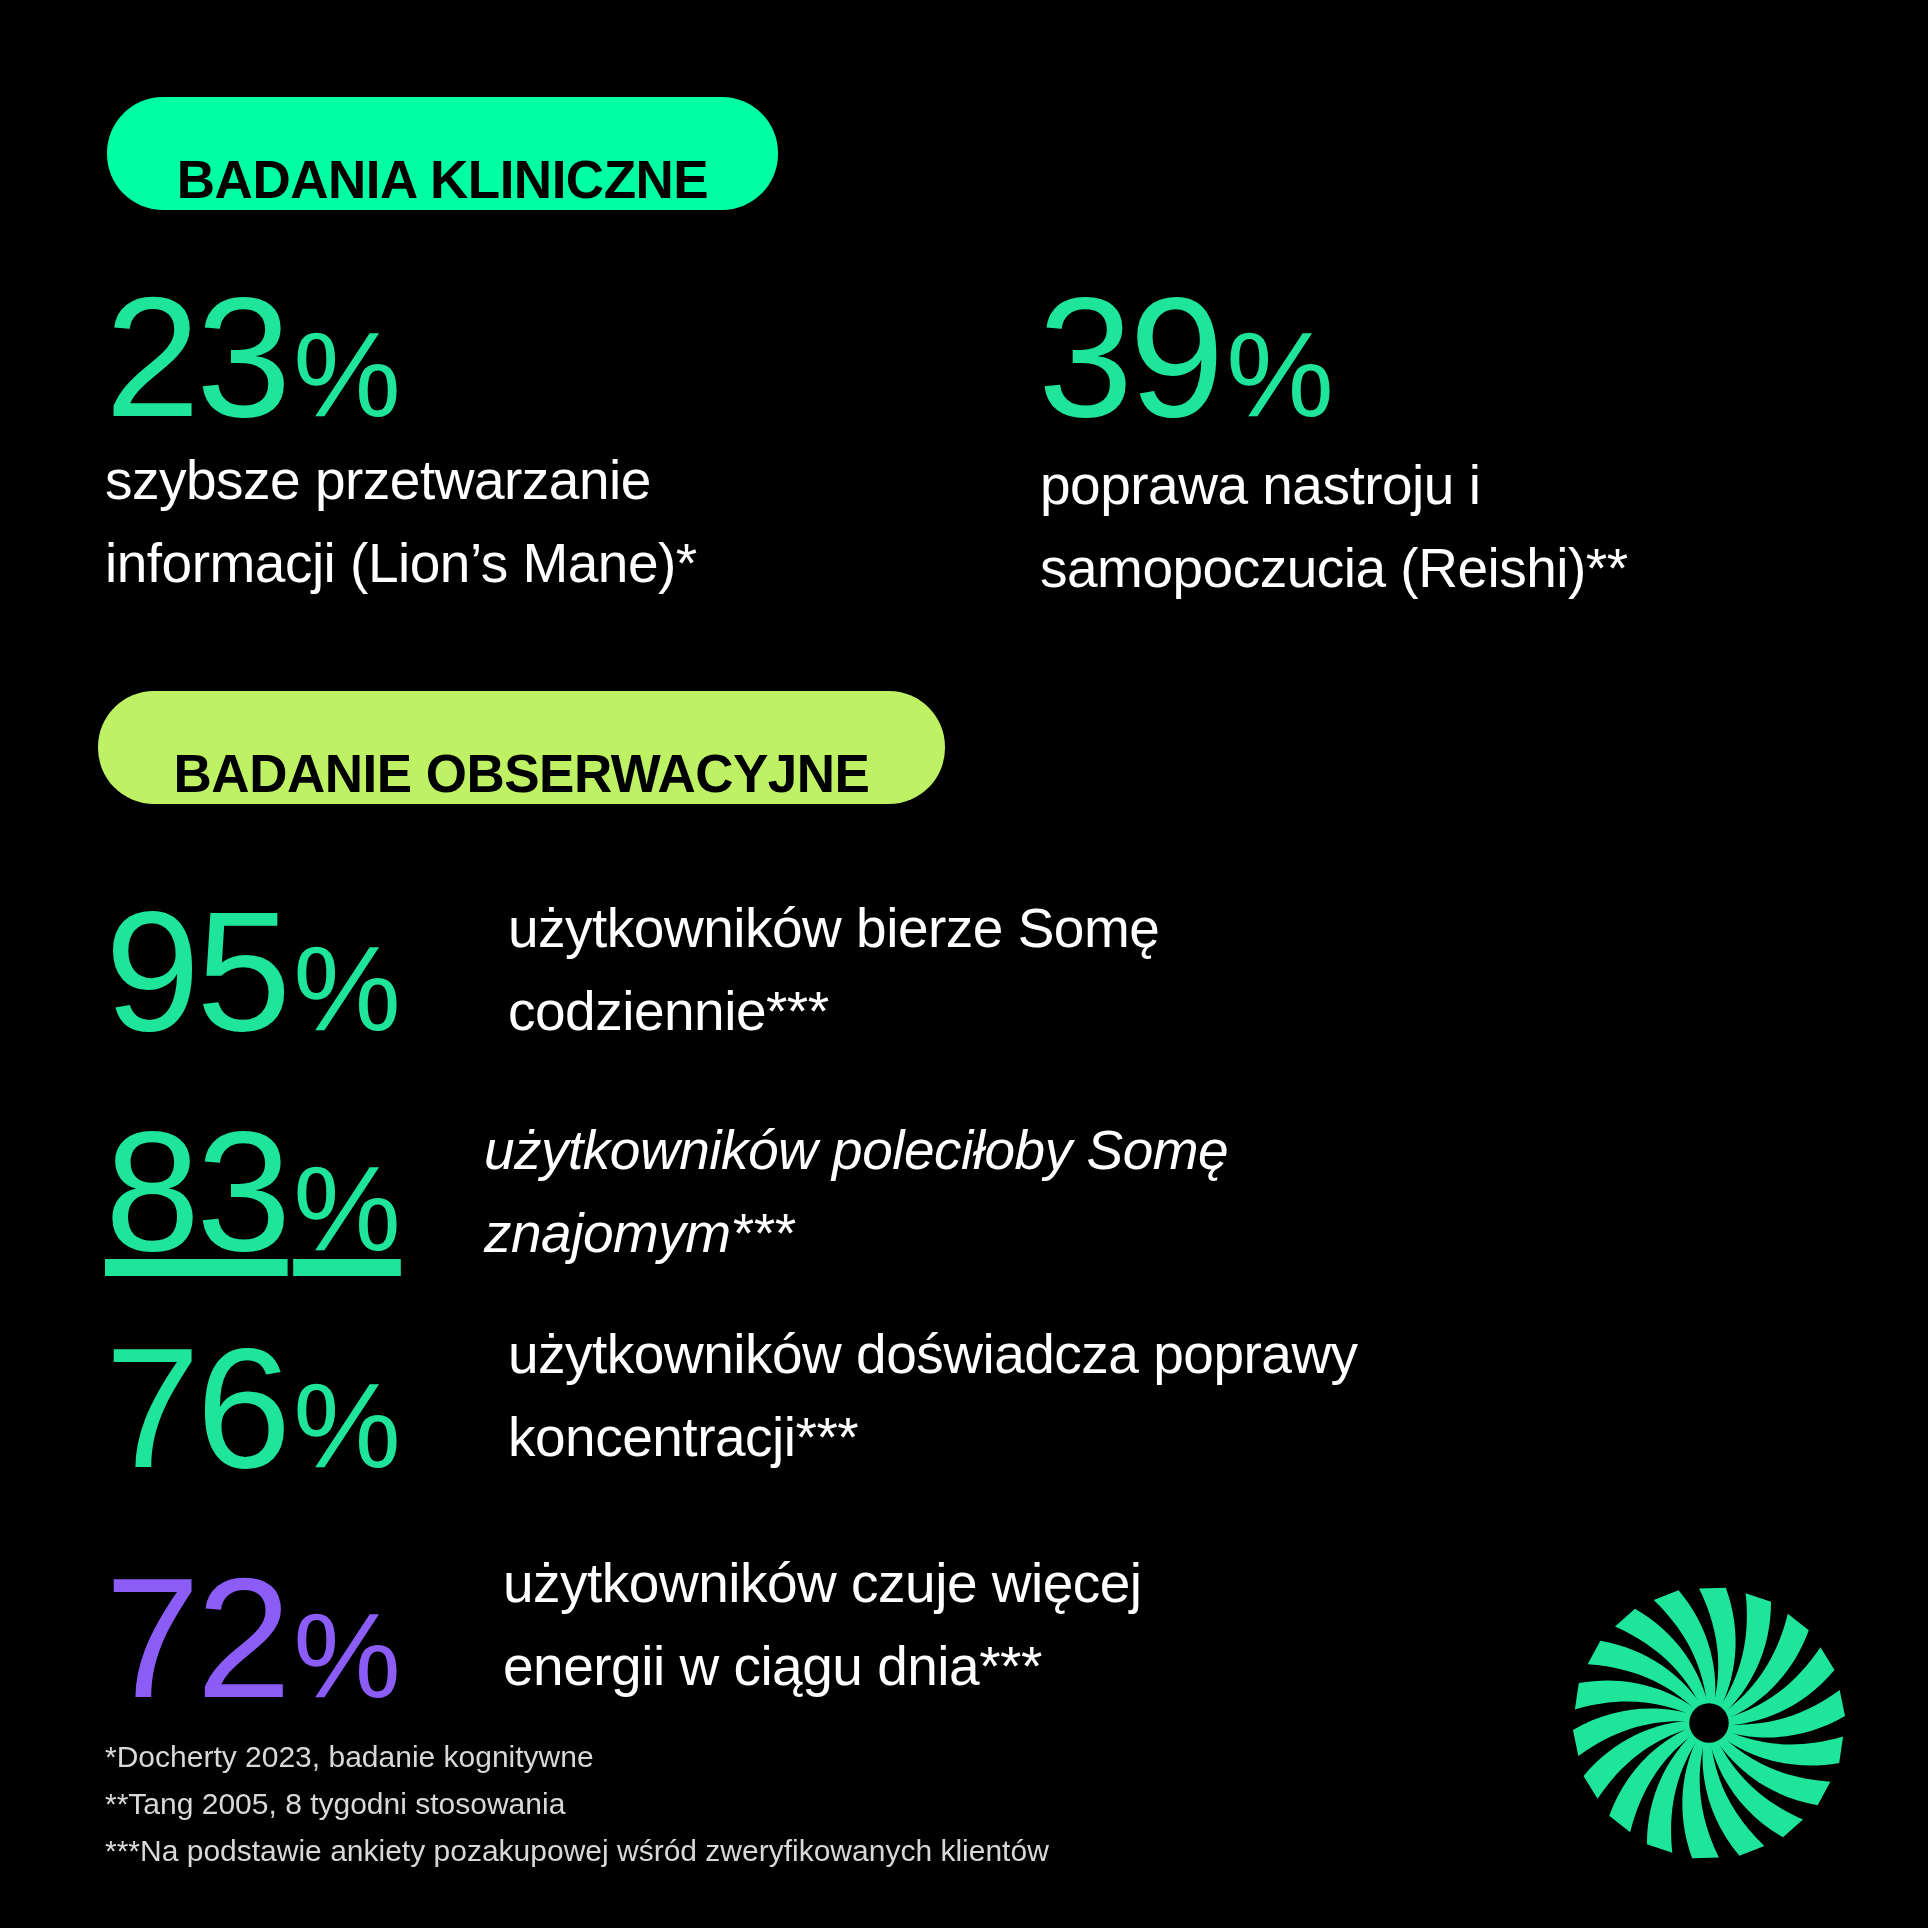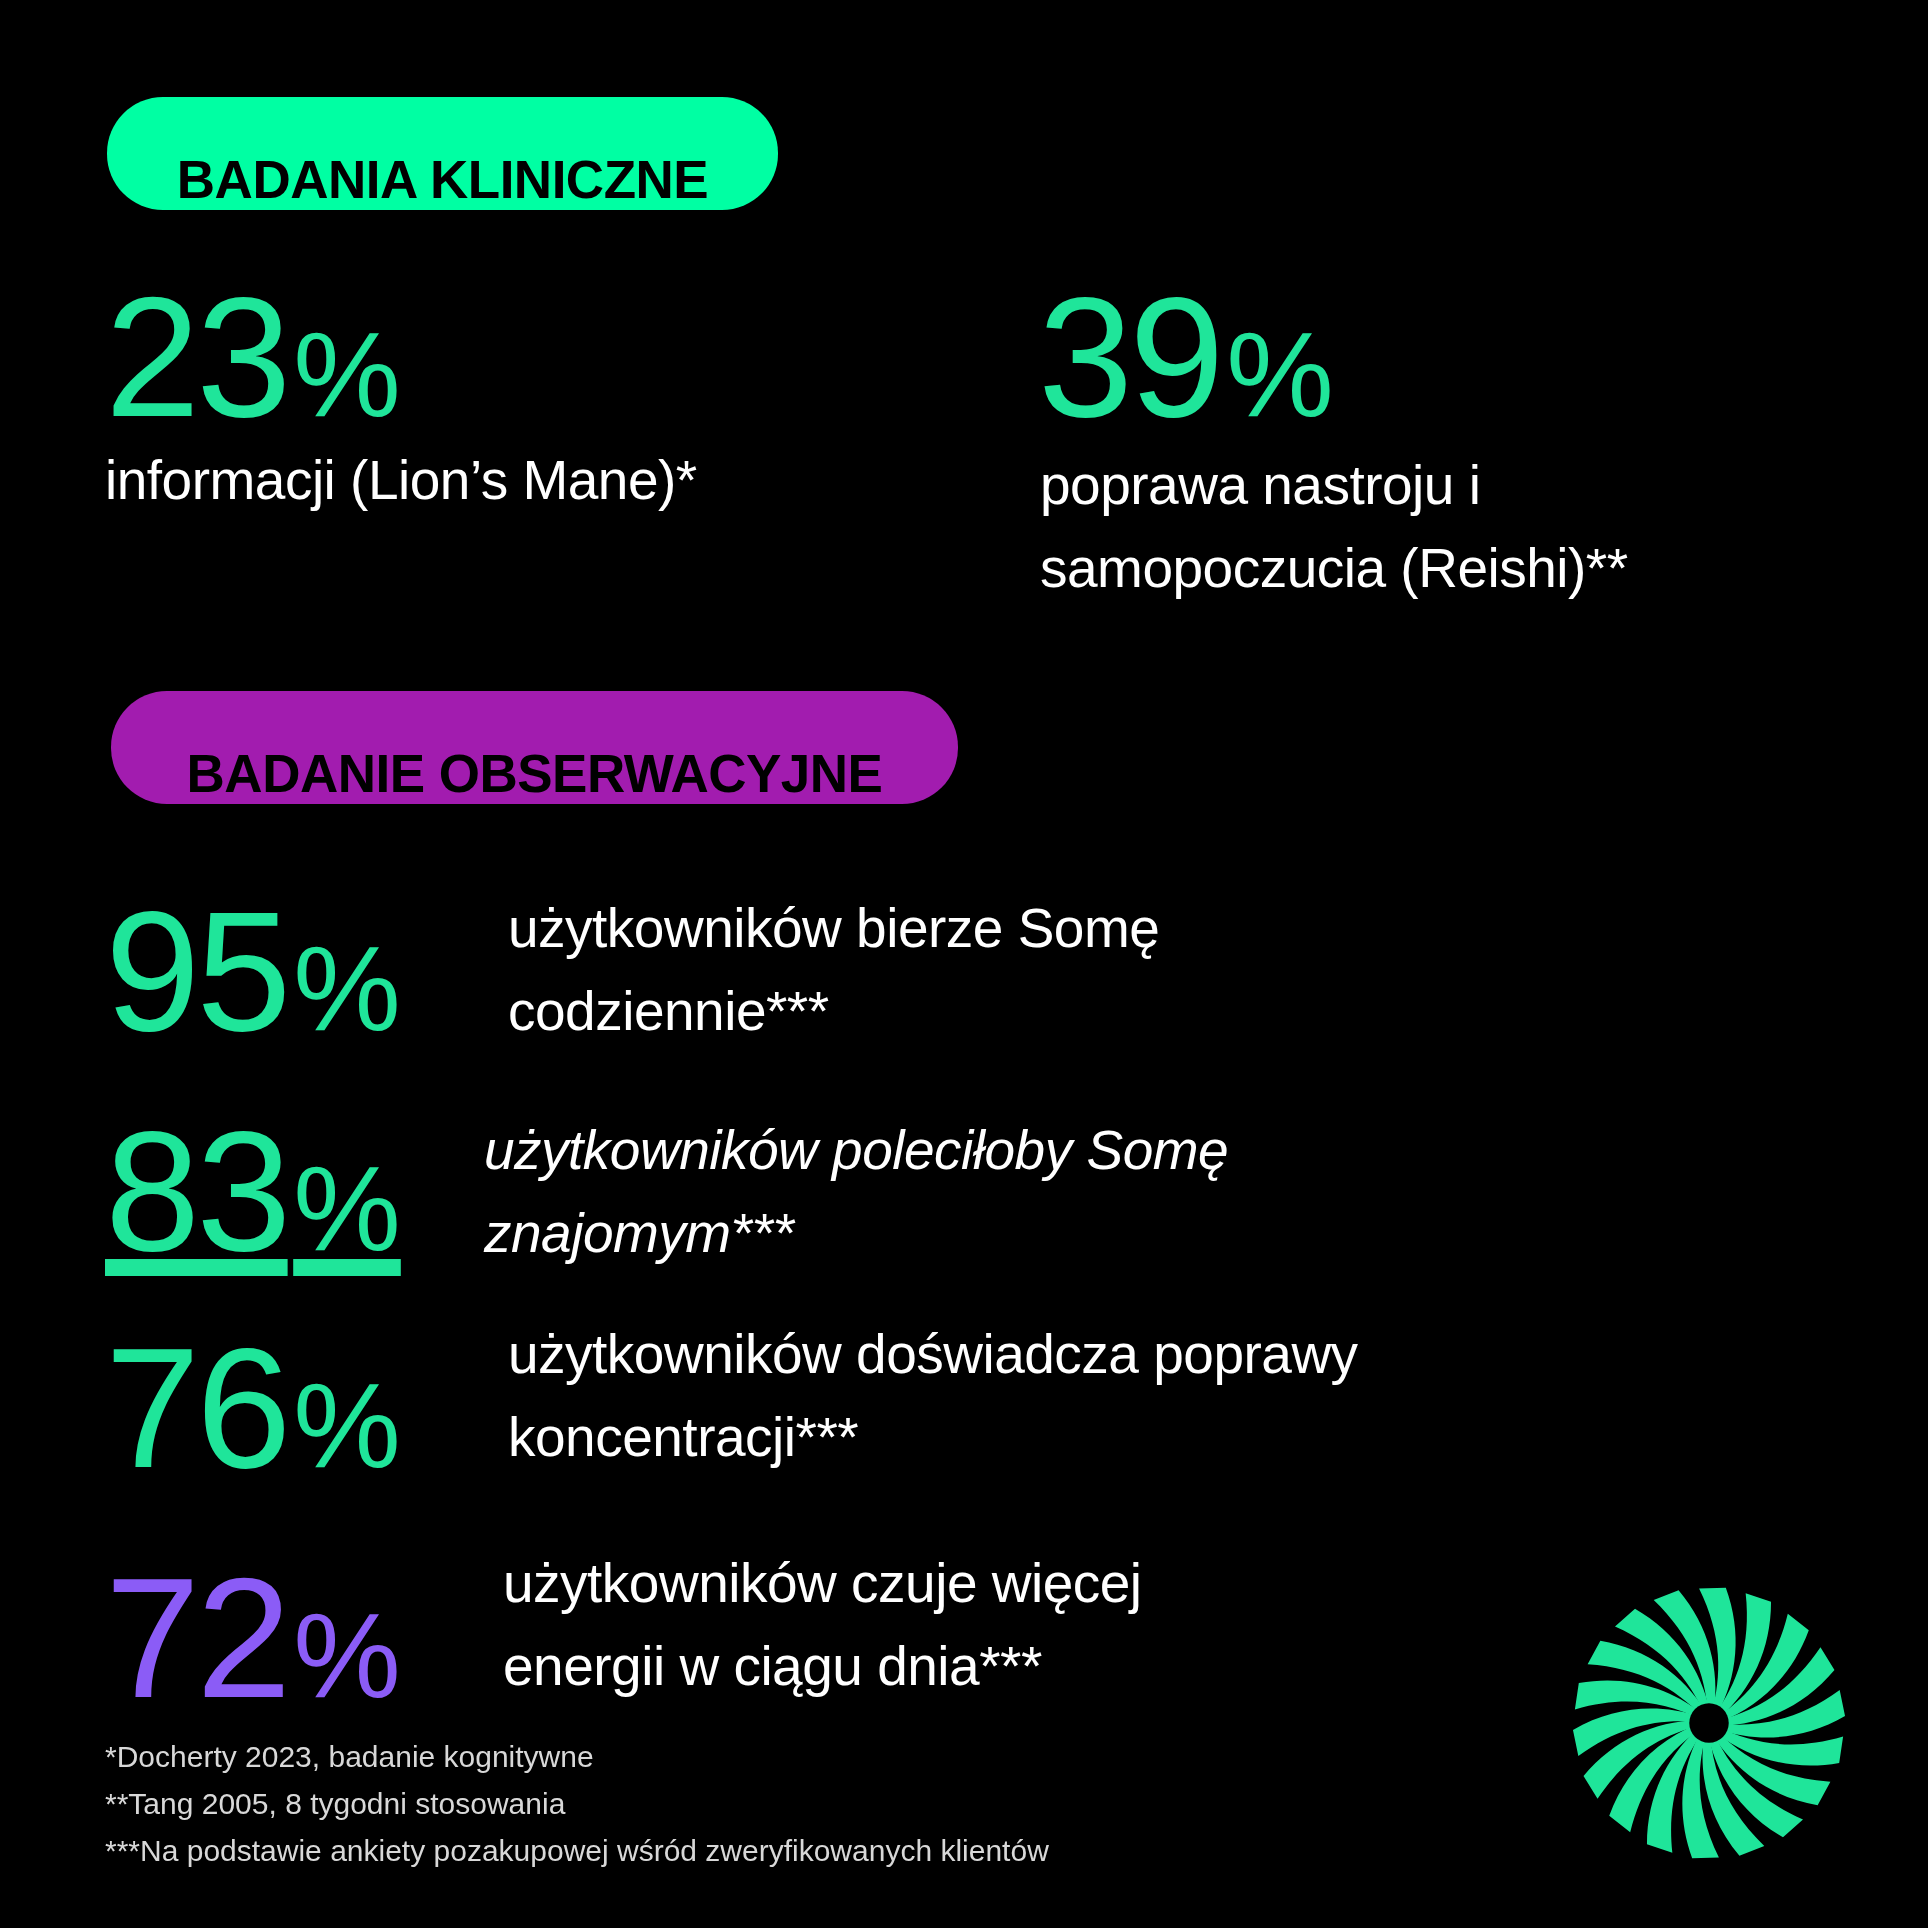--- a/index.html
+++ b/index.html
@@ -33,32 +33,33 @@
 <body>
 
 <div class="pill" style="left:107px; top:97px; width:671px; background:#00FFA3;">
   <span>BADANIA KLINICZNE</span>
 </div>
 
 <div class="big" style="left:105px; top:271px; color:#1FE59A;">
   <span>23</span><span class="pct">%</span>
 </div>
 <div class="desc" style="left:105px; top:439px;">
+  <div>szybsze przetwarzanie</div>
   <div>informacji (Lion’s Mane)*</div>
 </div>
 
 <div class="big" style="left:1038px; top:271px; color:#1FE59A;">
   <span>39</span><span class="pct">%</span>
 </div>
 <div class="desc" style="left:1040px; top:444px;">
   <div>poprawa nastroju i</div>
   <div>samopoczucia (Reishi)**</div>
 </div>
 
-<div class="pill" style="left:111px; top:691px; width:847px; background:#a21caf;">
+<div class="pill" style="left:98px; top:691px; width:847px; background:#bef264;">
   <span>BADANIE OBSERWACYJNE</span>
 </div>
 
 <div class="big" style="left:105px; top:885px; color:#1FE59A;">
   <span>95</span><span class="pct">%</span>
 </div>
 <div class="desc" style="left:508px; top:887px;">
   <div>użytkowników bierze Somę</div>
   <div>codziennie***</div>
 </div>

